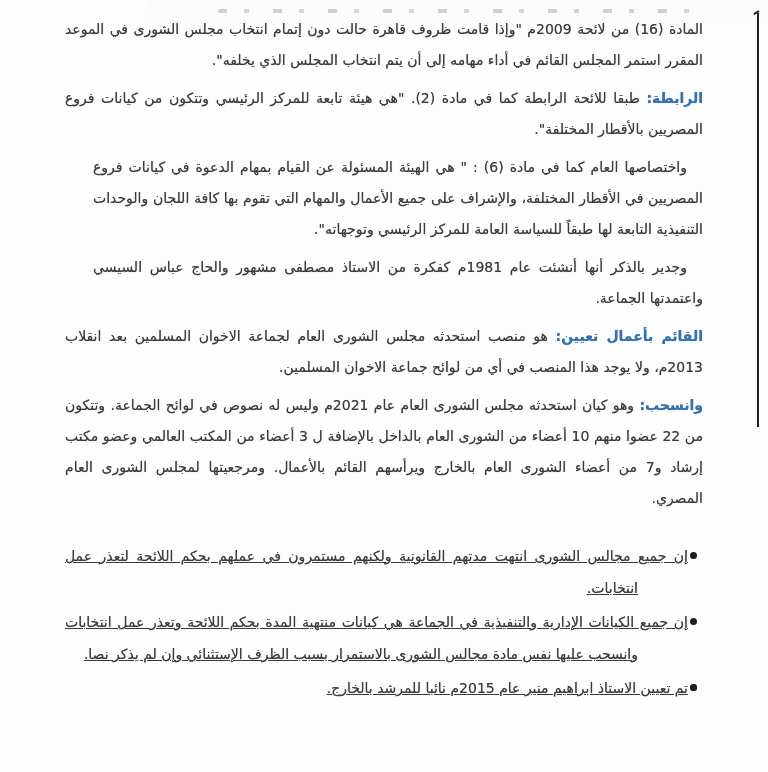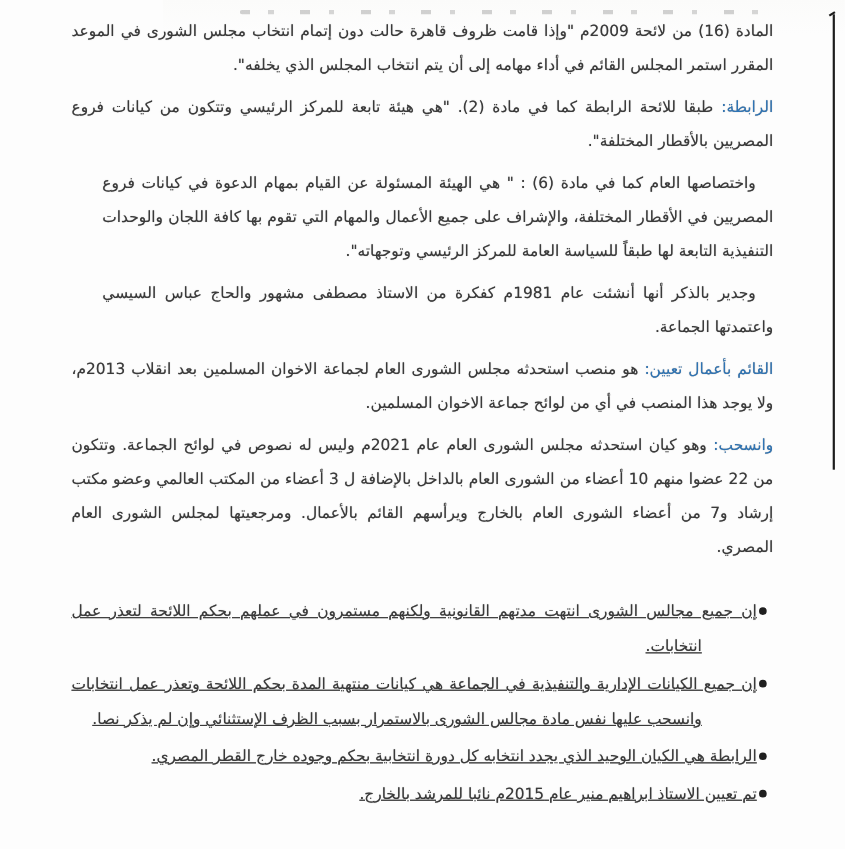--- a/index.html
+++ b/index.html
@@ -47,21 +47,21 @@
     color: #3a3a3a;
     font-size: 14px;
     line-height: 31px;
     text-align: justify;
     text-shadow: 0 0 0.7px rgba(70,70,70,.65);
   }
   p.para { margin-bottom: 7px; }
   p.para.indent { text-indent: 16px; margin-left: 28px; }
   .lead {
     color: #2e74b5;
-    font-weight: normal;
+    font-weight: bold;
   }
   .lead:empty { display: none; }
   .lead + .body::before { content: " "; }
   ul.points {
     list-style: none;
     margin-top: 26px;
     text-decoration: underline;
   }
   ul.points li {
     position: relative;
@@ -96,19 +96,19 @@
 
     <p class="para indent"><span class="body">وجدير بالذكر أنها أنشئت عام 1981م كفكرة من الاستاذ مصطفى مشهور والحاج عباس السيسي واعتمدتها الجماعة.</span></p>
 
     <p class="para"><span class="lead">القائم بأعمال تعيين:</span><span class="body">هو منصب استحدثه مجلس الشورى العام لجماعة الاخوان المسلمين بعد انقلاب 2013م، ولا يوجد هذا المنصب في أي من لوائح جماعة الاخوان المسلمين.</span></p>
 
     <p class="para"><span class="lead">وانسحب:</span><span class="body">وهو كيان استحدثه مجلس الشورى العام عام 2021م وليس له نصوص في لوائح الجماعة. وتتكون من 22 عضوا منهم 10 أعضاء من الشورى العام بالداخل بالإضافة ل 3 أعضاء من المكتب العالمي وعضو مكتب إرشاد و7 من أعضاء الشورى العام بالخارج ويرأسهم القائم بالأعمال. ومرجعيتها لمجلس الشورى العام المصري.</span></p>
 
     <ul class="points">
       <li><span class="dot"></span><span>إن جميع مجالس الشورى انتهت مدتهم القانونية ولكنهم مستمرون في عملهم بحكم اللائحة لتعذر عمل انتخابات.</span></li>
       <li><span class="dot"></span><span>إن جميع الكيانات الإدارية والتنفيذية في الجماعة هي كيانات منتهية المدة بحكم اللائحة وتعذر عمل انتخابات وانسحب عليها نفس مادة مجالس الشورى بالاستمرار بسبب الظرف الإستثنائي وإن لم يذكر نصا.</span></li>
-      <li><span class="dot"></span><span>الرابطة هي الكيان الوحيد الذي يجدد انتخابه كل دورة انتخابية بحكم وجوده خارج القطر المصري.</span></li>
+      <li><span class="dot"></span></li>
       <li><span class="dot"></span><span>تم تعيين الاستاذ ابراهيم منير عام 2015م نائبا للمرشد بالخارج.</span></li>
 
     </ul>
 
   </div>
 </div>
 
 </body></html>

